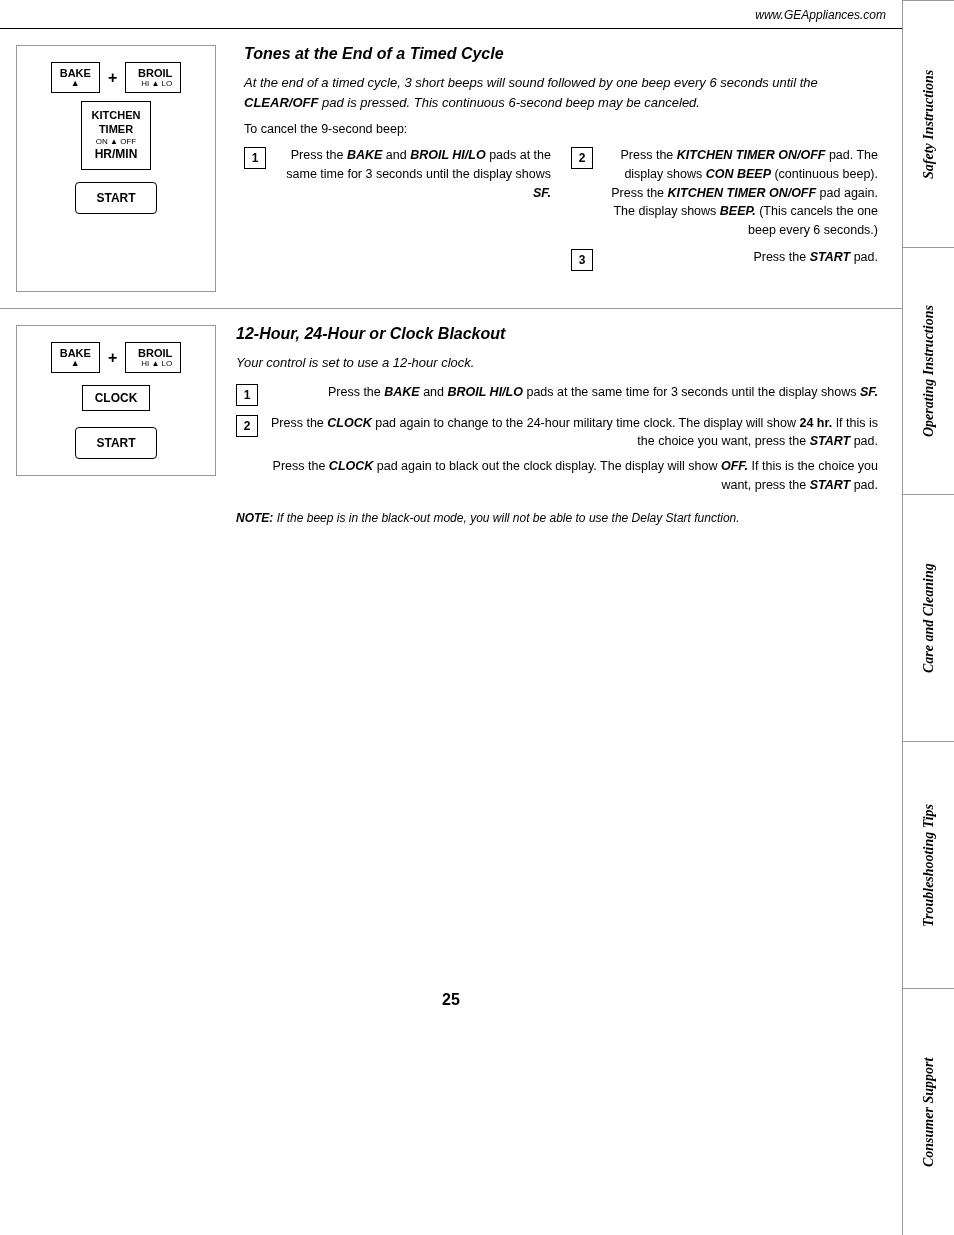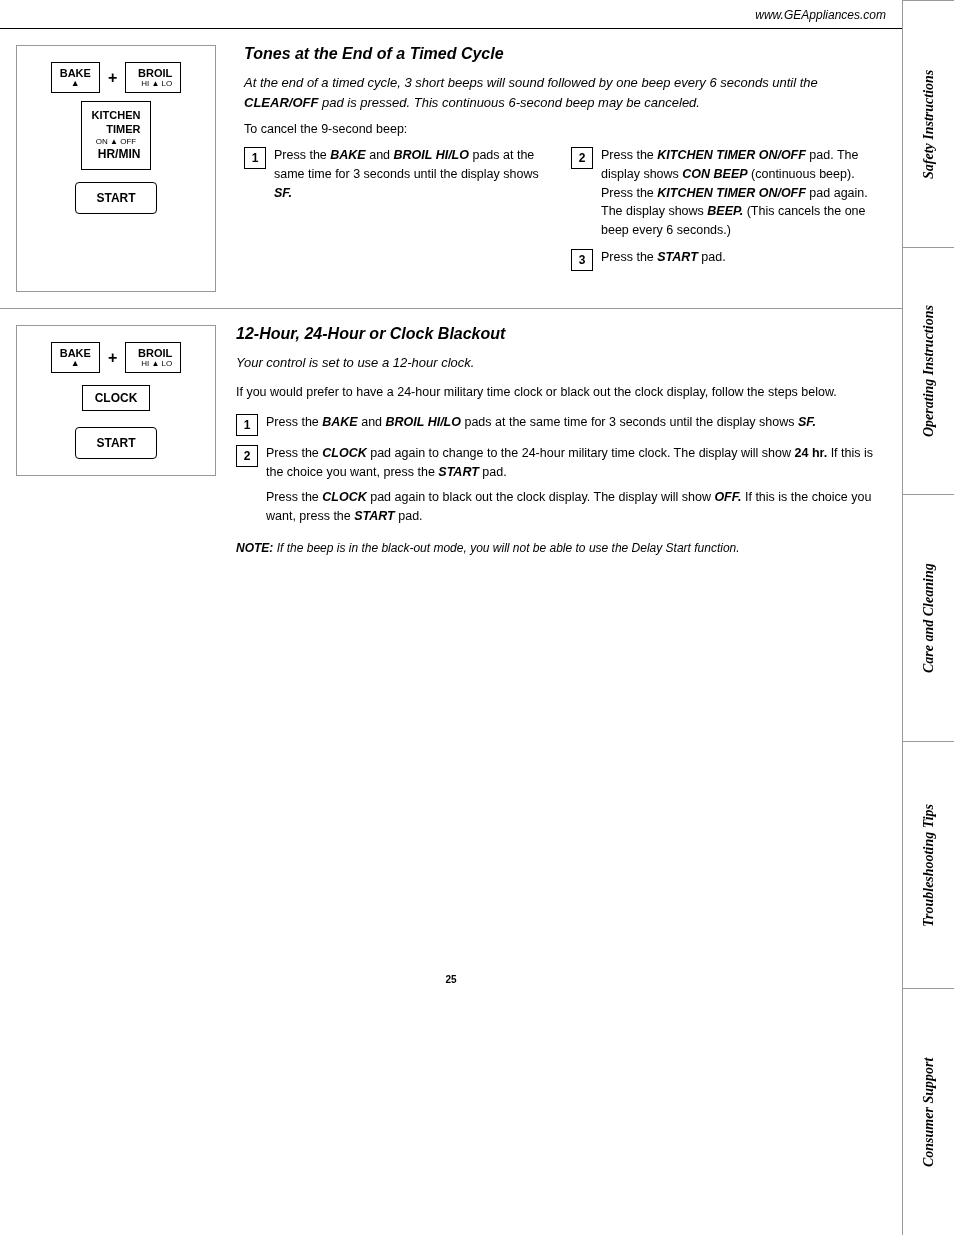--- a/index.html
+++ b/index.html
@@ -125,21 +125,21 @@
       display: flex;
       align-items: center;
       gap: 2px;
     }
 
     .kitchen-timer-btn {
       border: 1.5px solid #000;
       padding: 6px 10px;
       font-size: 11px;
       font-weight: bold;
-      text-align: right;
+      text-align: center;
       line-height: 1.3;
     }
 
     .kt-sub {
       font-size: 8px;
       font-weight: normal;
       display: flex;
       align-items: center;
       justify-content: center;
       gap: 2px;
@@ -191,20 +191,21 @@
       font-size: 12px;
       font-weight: bold;
       flex-shrink: 0;
       margin-top: 1px;
     }
 
     .step-content {
       flex: 1;
       font-size: 12.5px;
       line-height: 1.5;
+      text-align: right;
     }
 
     
     .two-col {
       display: flex;
       gap: 20px;
     }
 
     .col-left {
       flex: 1;
@@ -241,24 +242,24 @@
       margin-top: 8px;
     }
 
     .step-content p {
       margin-bottom: 6px;
     }
 
     
     .page-number {
       position: absolute;
-      bottom: 24px;
+      bottom: 0;
       left: 50%;
       transform: translateX(-50%);
-      font-size: 10px;
+      font-size: 16px;
       font-weight: bold;
     }
 
     b, strong { font-weight: bold; }
     em, i { font-style: italic; }
 
     .cancel-text {
       font-size: 12.5px;
       margin-bottom: 10px;
     }
@@ -349,23 +350,20 @@
           <span class="broil-sub">HI ▲ LO</span>
         </div>
       </div>
       <div class="clock-btn">CLOCK</div>
       <div class="start-btn">START</div>
     </div>
 
     <div class="bottom-content">
       <div class="section-title">12-Hour, 24-Hour or Clock Blackout</div>
       <div class="section-intro">Your control is set to use a 12-hour clock.</div>
-      <p style="font-size:12.5px; line-height:1.5; margin-bottom:12px;">
-        If you would prefer to have a 24-hour military time clock or black out the clock display, follow the steps below.
-      </p>
 
       <div class="step-row">
         <div class="step-num">1</div>
         <div class="step-content">
           Press the <b><i>BAKE</i></b> and <b><i>BROIL HI/LO</i></b> pads at the same time for 3 seconds until the display shows <b><i>SF.</i></b>
         </div>
       </div>
 
       <div class="step-row">
         <div class="step-num">2</div>

